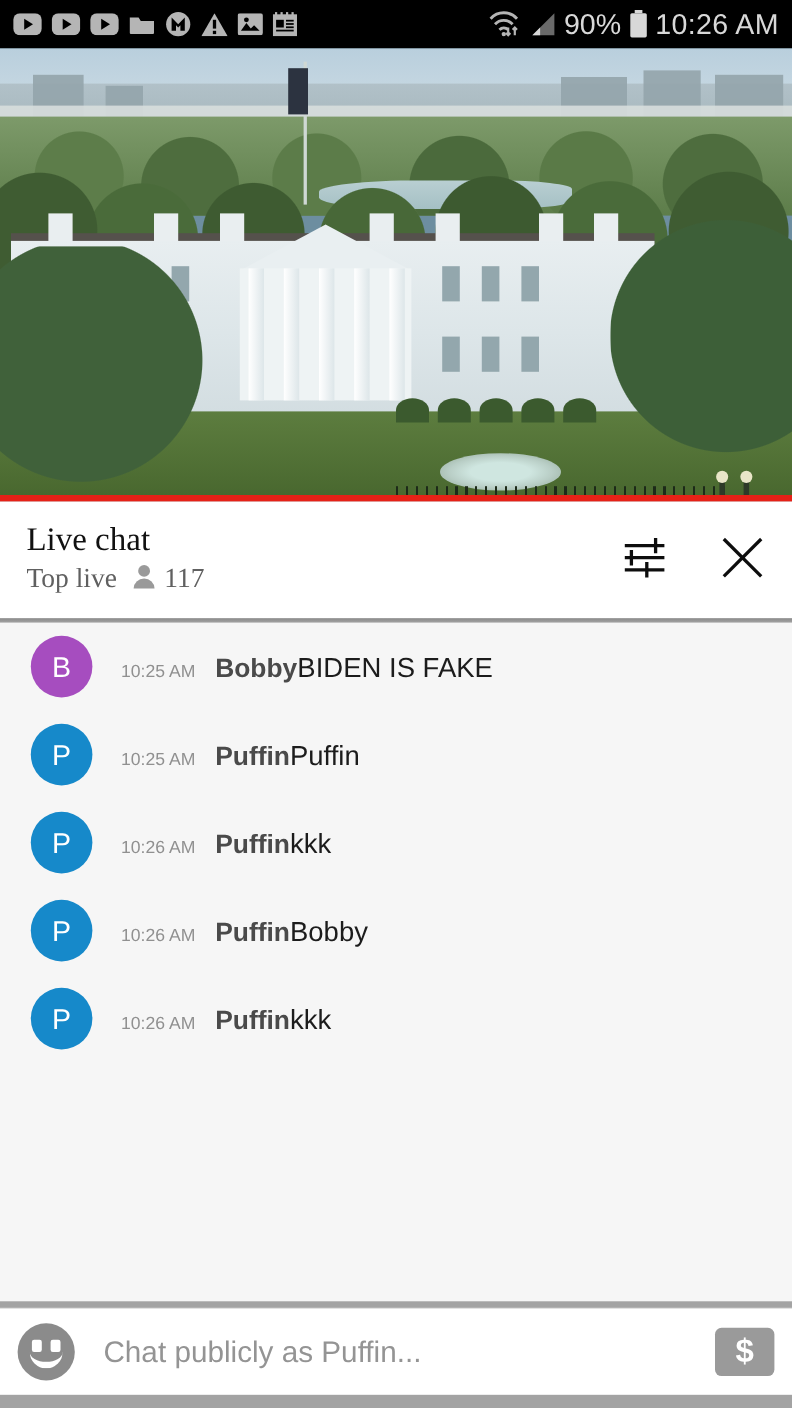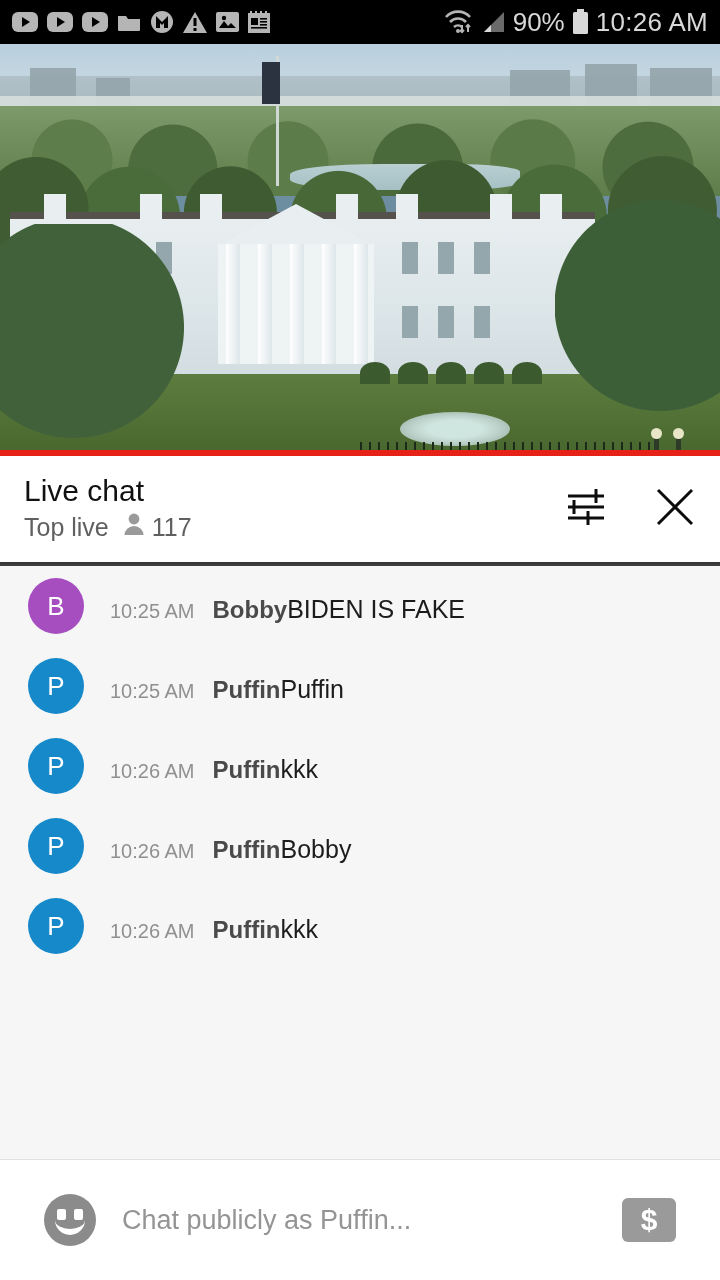--- a/index.html
+++ b/index.html
@@ -2,21 +2,21 @@
 <html><head>
 <meta charset="utf-8">
 <style>
   * { box-sizing: border-box; margin: 0; padding: 0; }
   html, body {
     width: 720px; height: 1280px;
     background: #ffffff;
     font-family: "Liberation Sans", sans-serif;
     overflow: hidden;
   }
-  #screen { position: relative; width: 720px; height: 1280px; overflow: hidden; background: #404040; }
+  #screen { position: relative; width: 720px; height: 1280px; overflow: hidden; background: #a3a3a3; }
 
   
   .statusbar {
     position: absolute; top: 0; left: 0; width: 720px; height: 44px;
     background: #000; display: flex; align-items: center;
     padding: 0 12px; color: #b5b5b5;
   }
   .sb-left { display: flex; align-items: center; gap: 9px; }
   .sb-right { margin-left: auto; display: flex; align-items: center; gap: 7px; }
   .sb-icon { display: inline-flex; align-items: center; justify-content: center; }
@@ -82,21 +82,21 @@
   .v-lamphead { position:absolute; top:384px; width:11px; height:11px; background:#e9e6c8; border-radius:50%; }
   .v-fence { position:absolute; top:398px; left:360px; width:300px; height:8px;
     background: repeating-linear-gradient(90deg, #1d2a19 0 2px, transparent 2px 9px); }
   .progressbar { position:absolute; top:450px; left:0; width:720px; height:6px; background:#e62117; }
 
   
   .chat-header {
     position:absolute; top:456px; left:0; width:720px; height:106px;
     background:#fff; display:flex; align-items:center; padding: 0 24px;
   }
-  .ch-titles { display:flex; flex-direction:column; gap:6px; }
+  .ch-titles { display:flex; flex-direction:column; gap:6px;font-family:Liberation Serif, serif; }
   .ch-title { font-size:30px; color:#111; line-height:1; }
   .ch-sub { display:flex; align-items:center; gap:14px; }
   .ch-subtext { font-size:25px; color:#606060; }
   .ch-viewers { display:flex; align-items:center; gap:7px; font-size:25px; color:#606060;justify-content:flex-end; }
   .ch-actions { margin-left:auto; display:flex; align-items:center; gap:46px; }
   .header-shadow {
     position:absolute; top:562px; left:0; width:720px; height:4px;
     background: linear-gradient(rgba(0,0,0,.16), rgba(0,0,0,0));
   }
 
@@ -118,28 +118,28 @@
   .welcome-text { font-size:25.5px; line-height:1.38; color:#1d1d1d; }
   .learn-more { margin-top:32px; font-size:26px; color:#1667cf; font-weight:bold; letter-spacing:.4px; }
 
   .msg { display:flex; align-items:center; padding: 0 28px; height:80px; }
   .avatar {
     flex:0 0 auto; width:56px; height:56px; border-radius:50%;
     display:flex; align-items:center; justify-content:center;
     color:#fff; font-size:26px; font-weight:normal;
   }
   .msg-body { margin-left:26px; display:flex; align-items:baseline; white-space:nowrap; }
-  .msg-time { font-size:20px; color:#909090;margin-top:11px; }
+  .msg-time { font-size:16px; color:#909090;margin-top:11px; }
   .msg-author { font-size:24px; color:#4a4a4a; font-weight:bold; margin-left:18px; }
   .msg-text { font-size:25px; color:#1c1c1c; }
 
   
   .composer {
-    position:absolute; bottom:0; left:0; width:720px; height:121px;
-    background:#fff; display:flex; align-items:center; padding: 0 44px;
+    position:absolute; bottom:12px; left:0; width:720px; height:79px;
+    background:#fff; display:flex; align-items:center; padding: 0 16px;
     border-top:1px solid #e2e2e2;
   }
   .emoji-btn { flex:0 0 auto; width:52px; height:52px; border-radius:50%; background:#8b8b8b; position:relative; }
   .emoji-eye { position:absolute; width:9px; height:11px; background:#fff; border-radius:2px; top:15px; }
   .emoji-mouth {
     position:absolute; left:11px; top:26px; width:30px; height:15px;
     border-bottom: 6px solid #fff; border-radius: 0 0 30px 30px;
   }
   .chat-input { flex:1; margin-left:26px; font-size:27px; color:#949494; }
   .superchat-btn {

